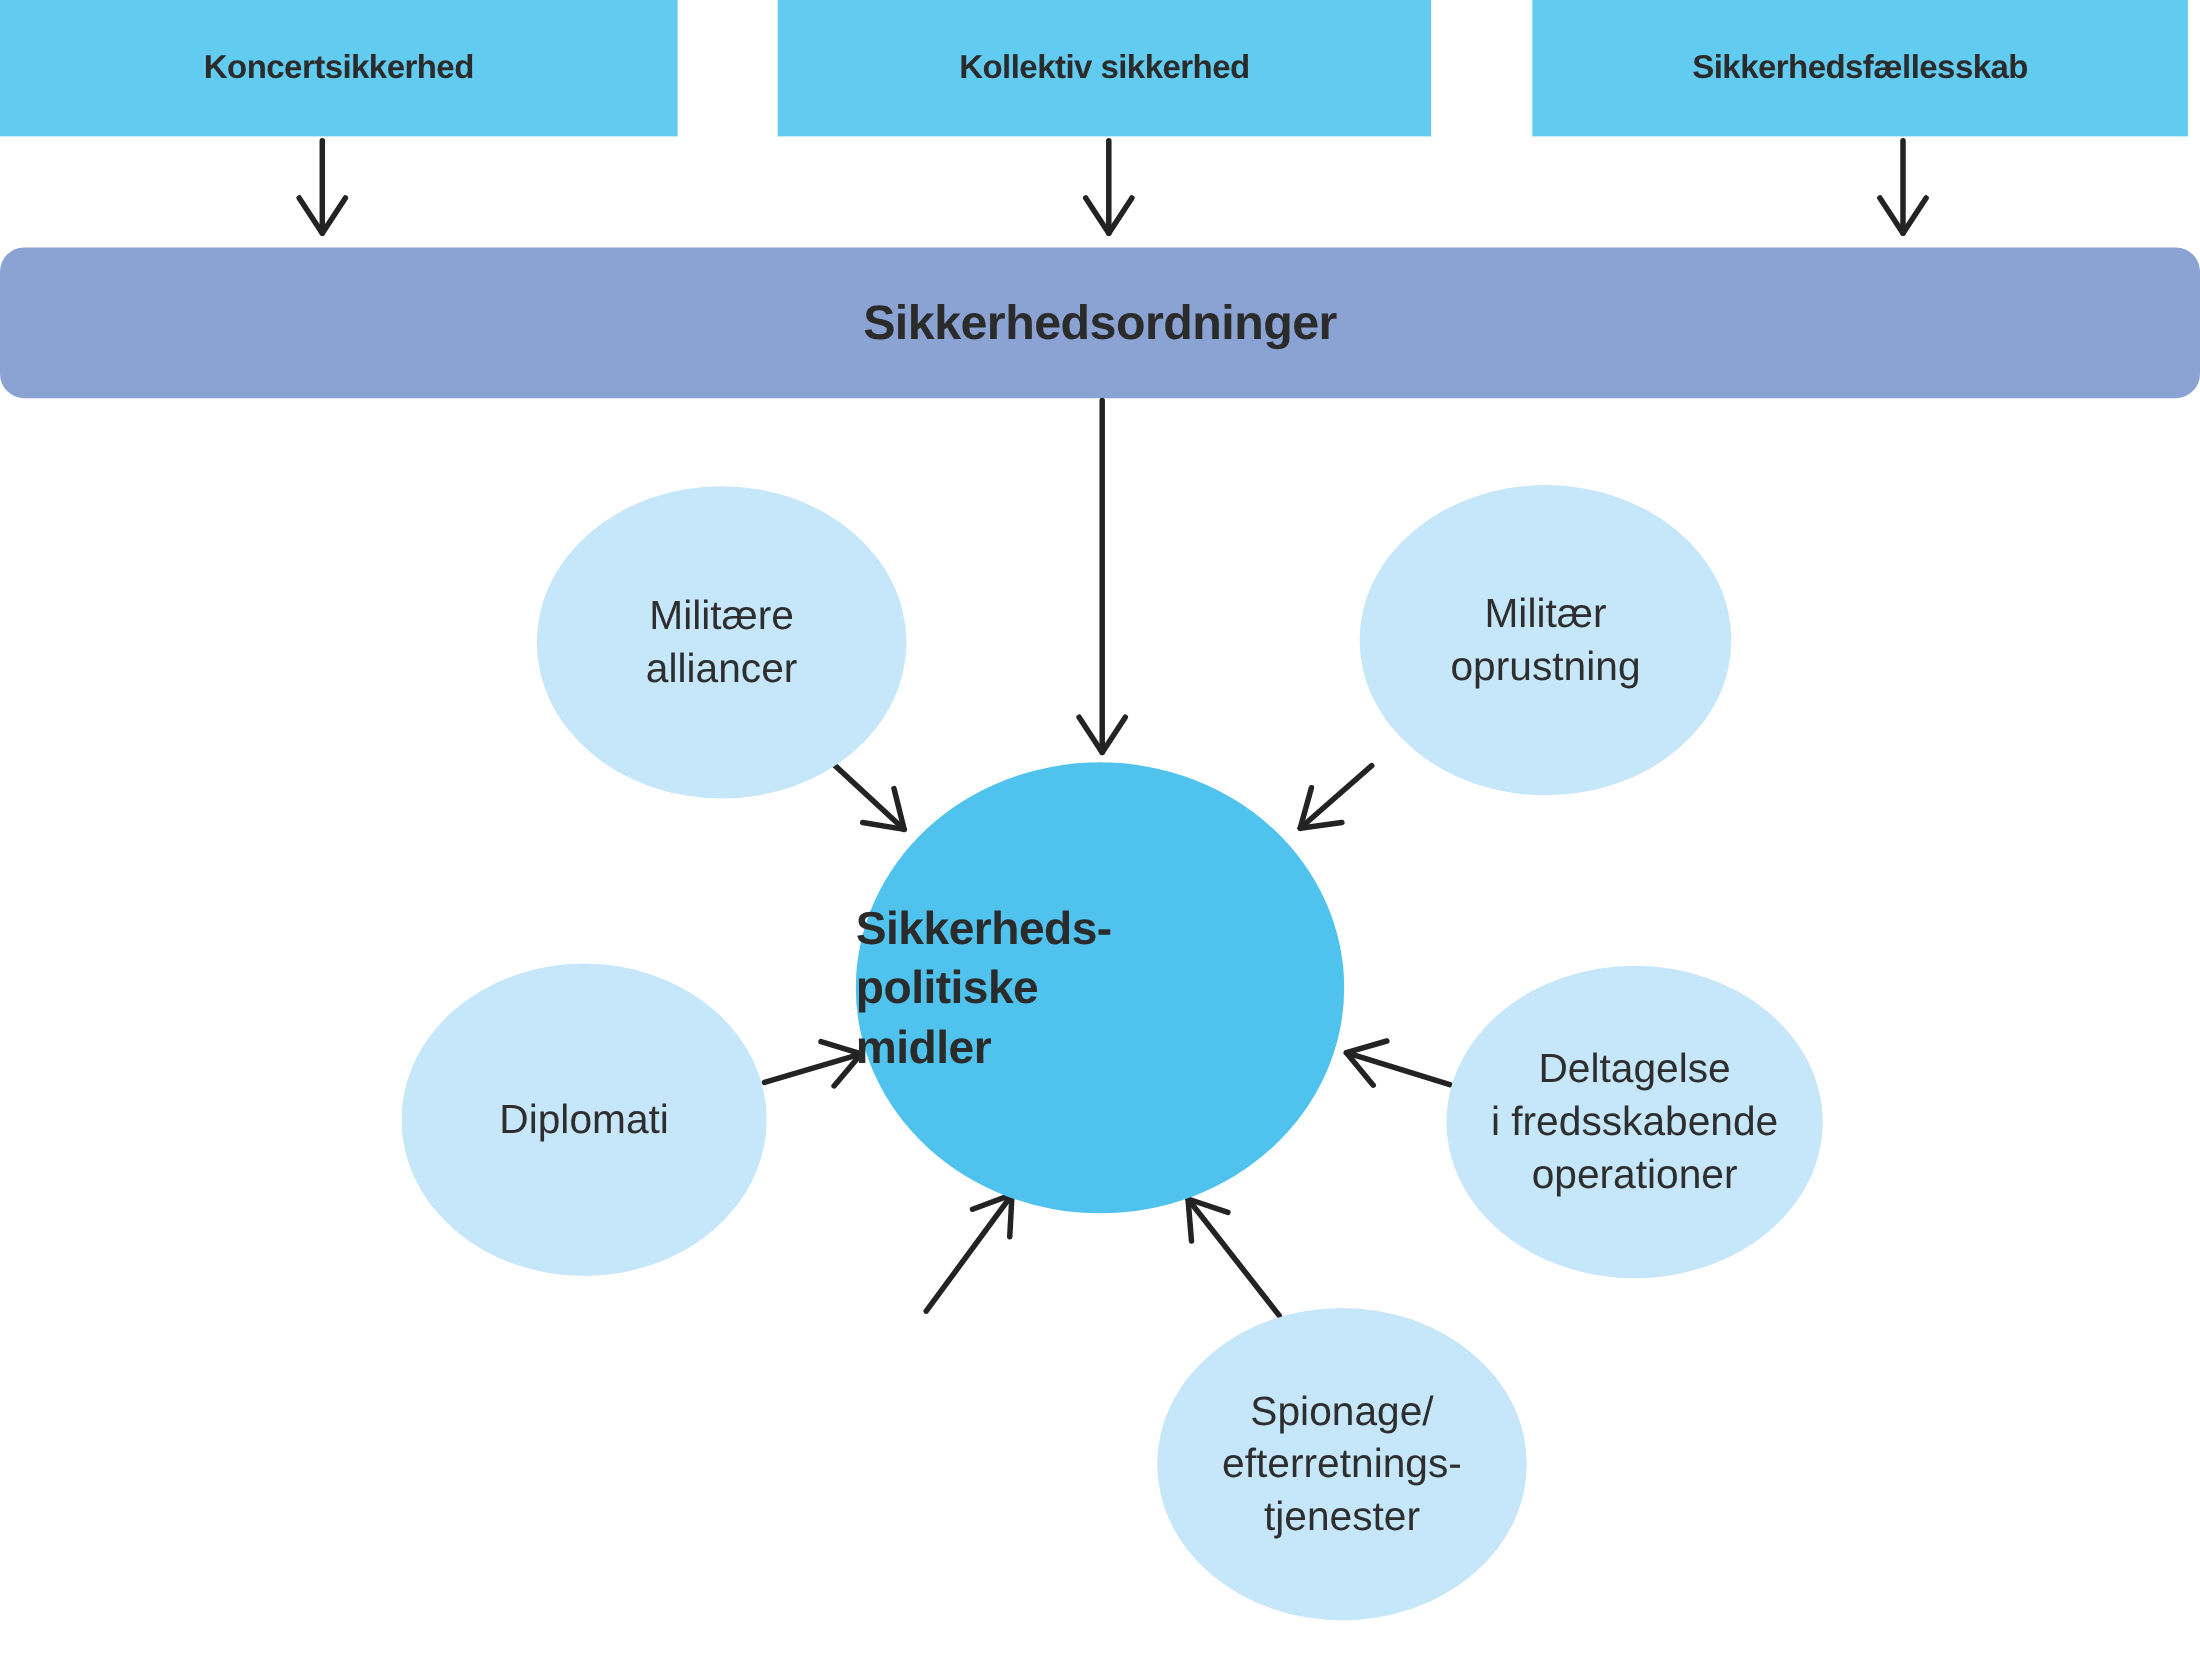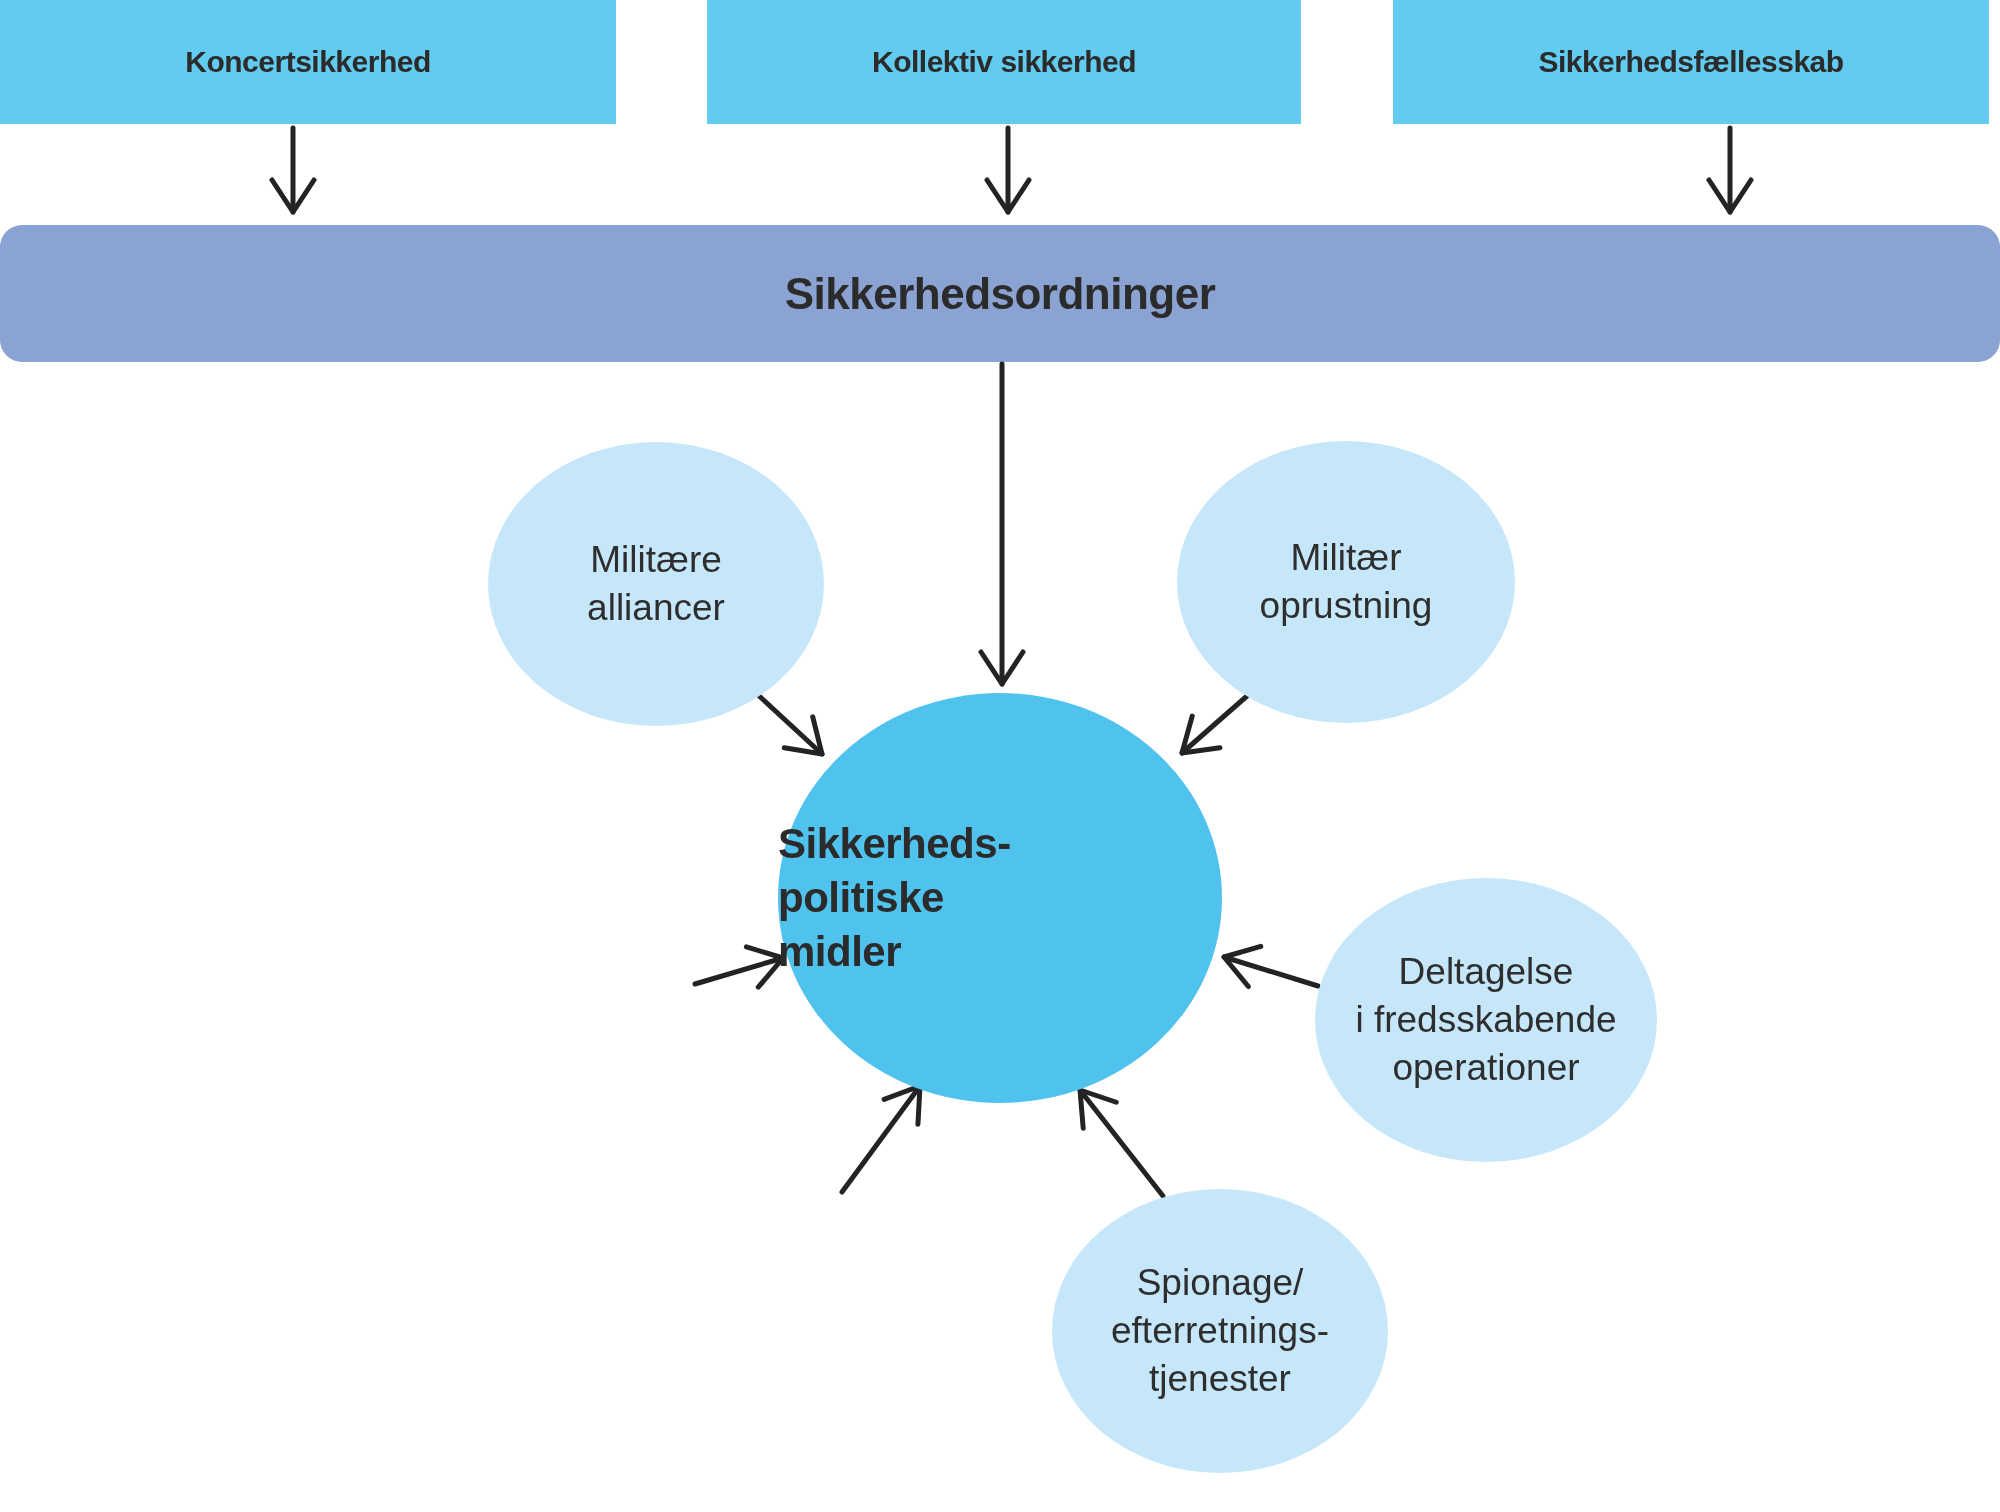--- a/index.html
+++ b/index.html
@@ -48,21 +48,21 @@
   .sat{
     position:absolute;
     background:var(--ellipse_blue);
     border-radius:50%;
     display:flex;flex-direction:column;align-items:center;justify-content:center;
     color:var(--ellipse_text);
     font-size:37px;font-weight:normal;line-height:48px;
     text-align:center;
   }
   .sat1{left:488px;top:442px;width:336px;height:284px;}
-  .sat2{left:1177px;top:441px;width:338px;height:282px;text-align:center;}
+  .sat2{left:1236px;top:441px;width:338px;height:282px;text-align:center;}
   .sat3{left:365px;top:876px;width:332px;height:284px;}
   .sat4{left:1315px;top:878px;width:342px;height:284px;}
   .sat5{left:615px;top:1188px;width:338px;height:284px;}
   .sat6{left:1052px;top:1189px;width:336px;height:284px;}
   .arrow-layer{
     position:absolute;left:0;top:0;width:2000px;height:1512px;
     pointer-events:none;
   }
   .arrow-layer line{
     stroke:var(--arrow_color);
@@ -114,20 +114,23 @@
   </div>
 
   <div class="sat sat1">
     <span>Militære</span>
     <span>alliancer</span>
   </div>
   <div class="sat sat2">
     <span>Militær</span>
     <span>oprustning</span>
   </div>
+  <div class="sat sat3">
+    <span>Diplomati</span>
+  </div>
   <div class="sat sat4">
     <span>Deltagelse</span>
     <span>i fredsskabende</span>
     <span>operationer</span>
   </div>
   <div class="sat sat6">
     <span>Spionage/</span>
     <span>efterretnings-</span>
     <span>tjenester</span>
   </div>

